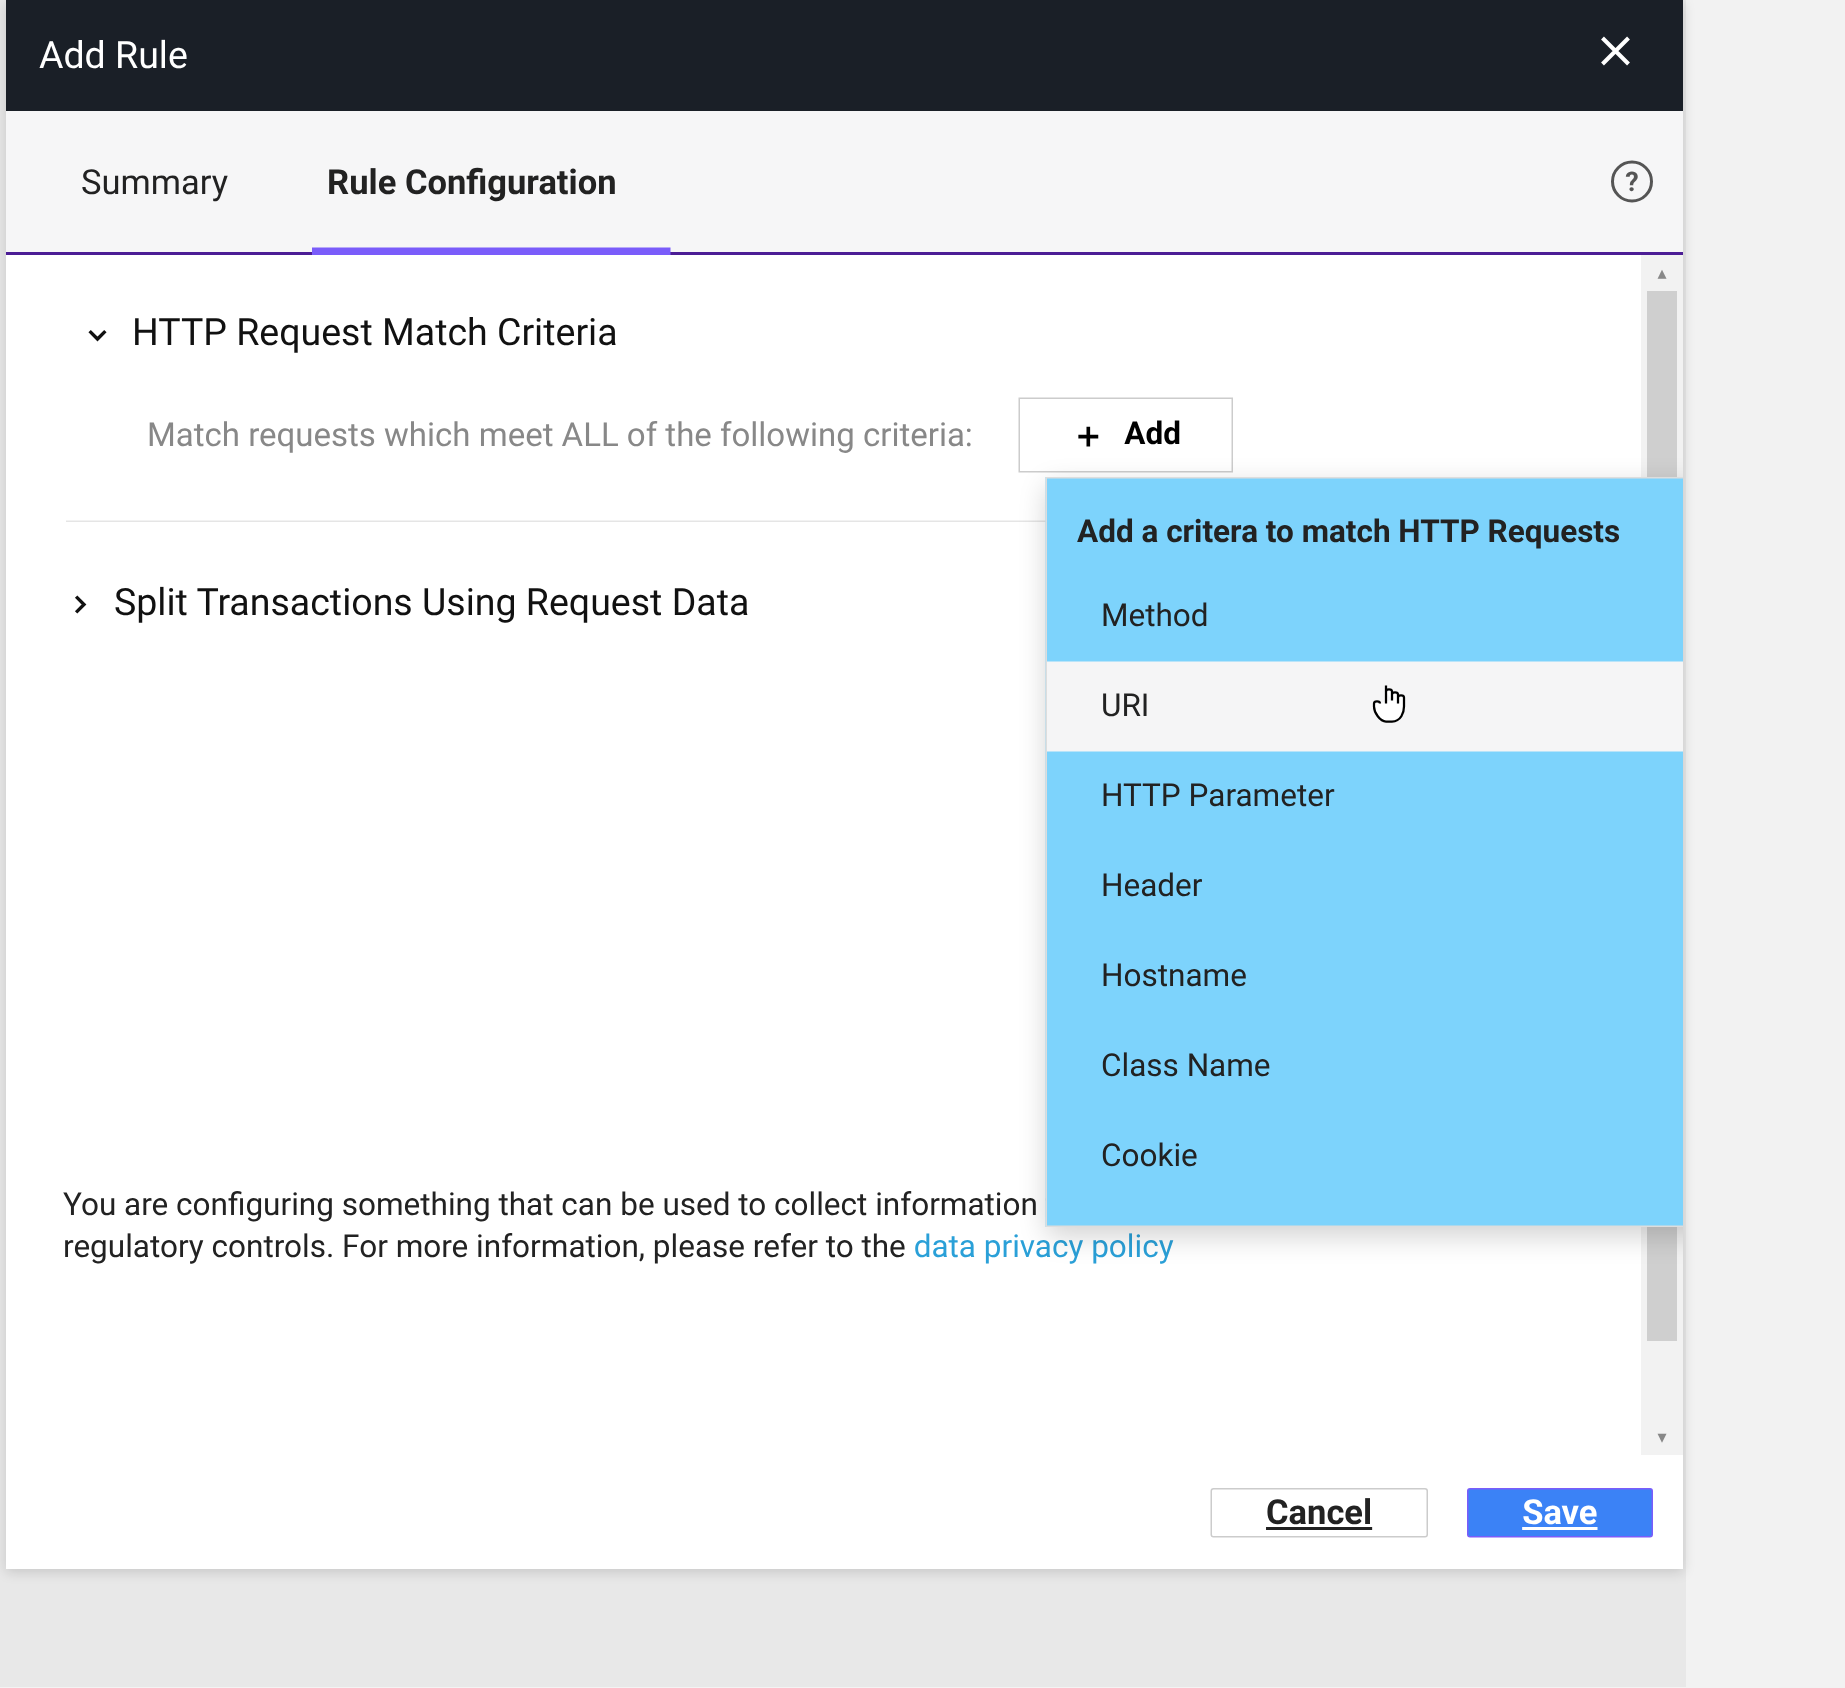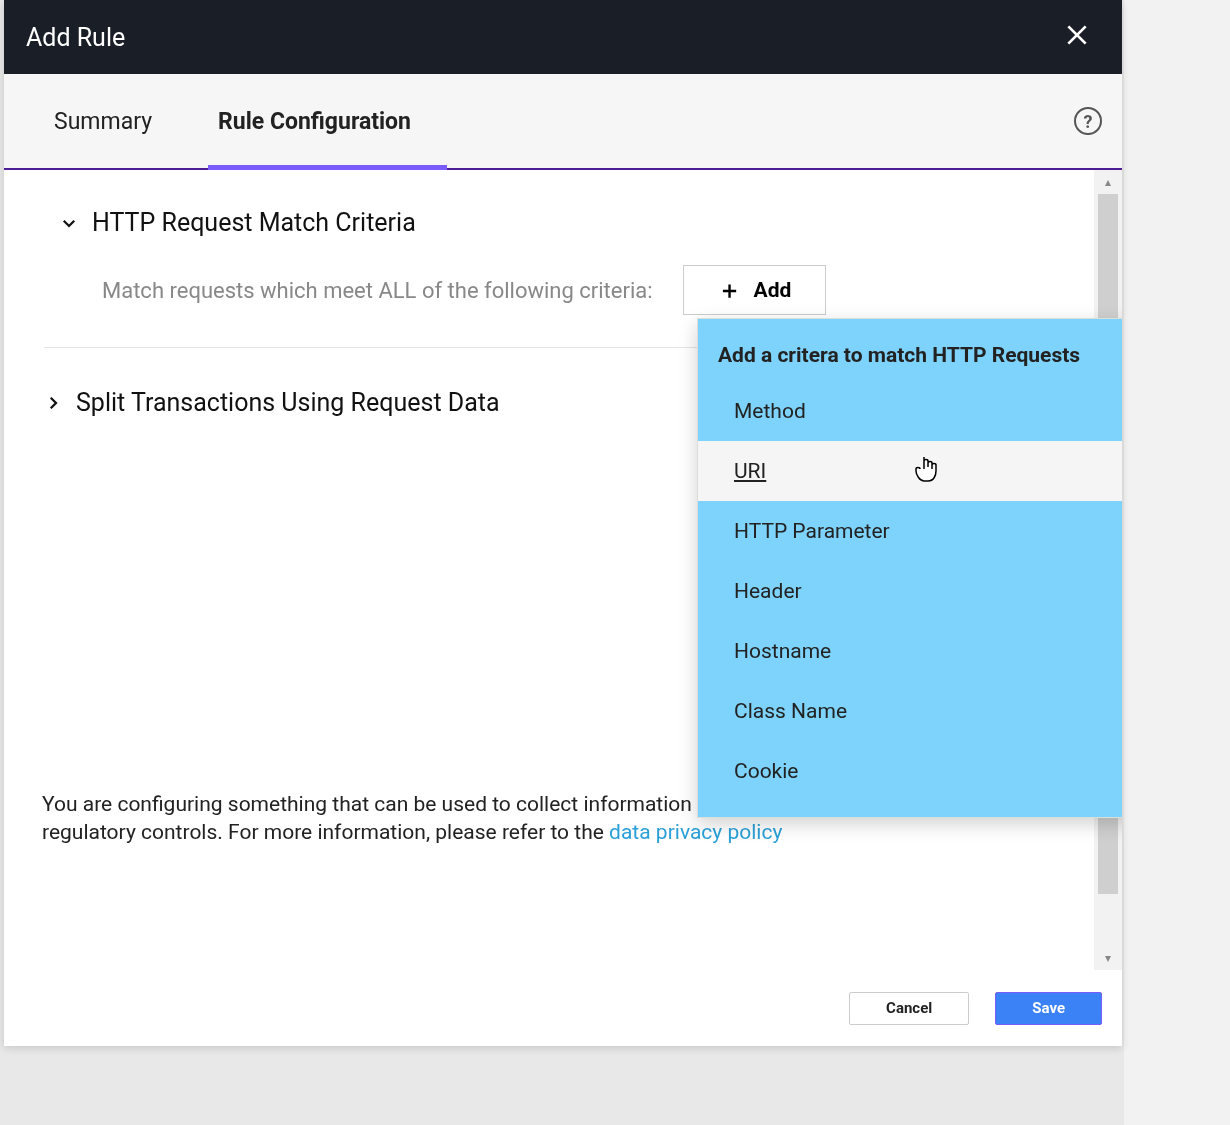--- a/index.html
+++ b/index.html
@@ -124,22 +124,21 @@
       font-size: 12px;
     }
     .scrollbar .thumb {
       width: 20px;
       background: #cfcfcf;
       height: 700px;
       margin-top: 0;
     }
     .scrollbar .track-rest { flex: 1; }
     .section {
-      padding: 0 24px;
-      margin-left: 32px;
+      padding: 0 52px;
     }
     .section-header {
       display: flex;
       align-items: center;
       gap: 14px;
       font-size: 25px;
       color: #111;
       margin-bottom: 28px;
       cursor: pointer;
     }
@@ -200,21 +199,20 @@
     }
     .dropdown-item {
       padding: 18px 36px;
       font-size: 21px;
       color: #222;
       cursor: pointer;
       position: relative;
     }
     .dropdown-item.hover {
       background: #f5f5f6;
-      text-decoration: underline;
     }
     .cursor-icon {
       position: absolute;
       right: 210px;
       top: 14px;
     }
     .footer-note {
       position: absolute;
       left: 38px;
       bottom: 124px;
@@ -232,24 +230,25 @@
       display: flex;
       justify-content: flex-end;
       align-items: center;
       gap: 26px;
       padding: 0 20px;
       background: #fff;
     }
     .btn {
       height: 33px;
       padding: 0 36px;
-      font-size: 15px;
+      font-size: 23px;
       font-weight: 700;
       cursor: pointer;
       border-radius: 2px;
+      text-decoration: underline;
     }
     .btn-cancel {
       background: #fff;
       border: 1.5px solid #ccc;
       color: #222;
     }
     .btn-save {
       background: #3b82f6;
       border: 1.5px solid #7a5cfa;
       color: #fff;

